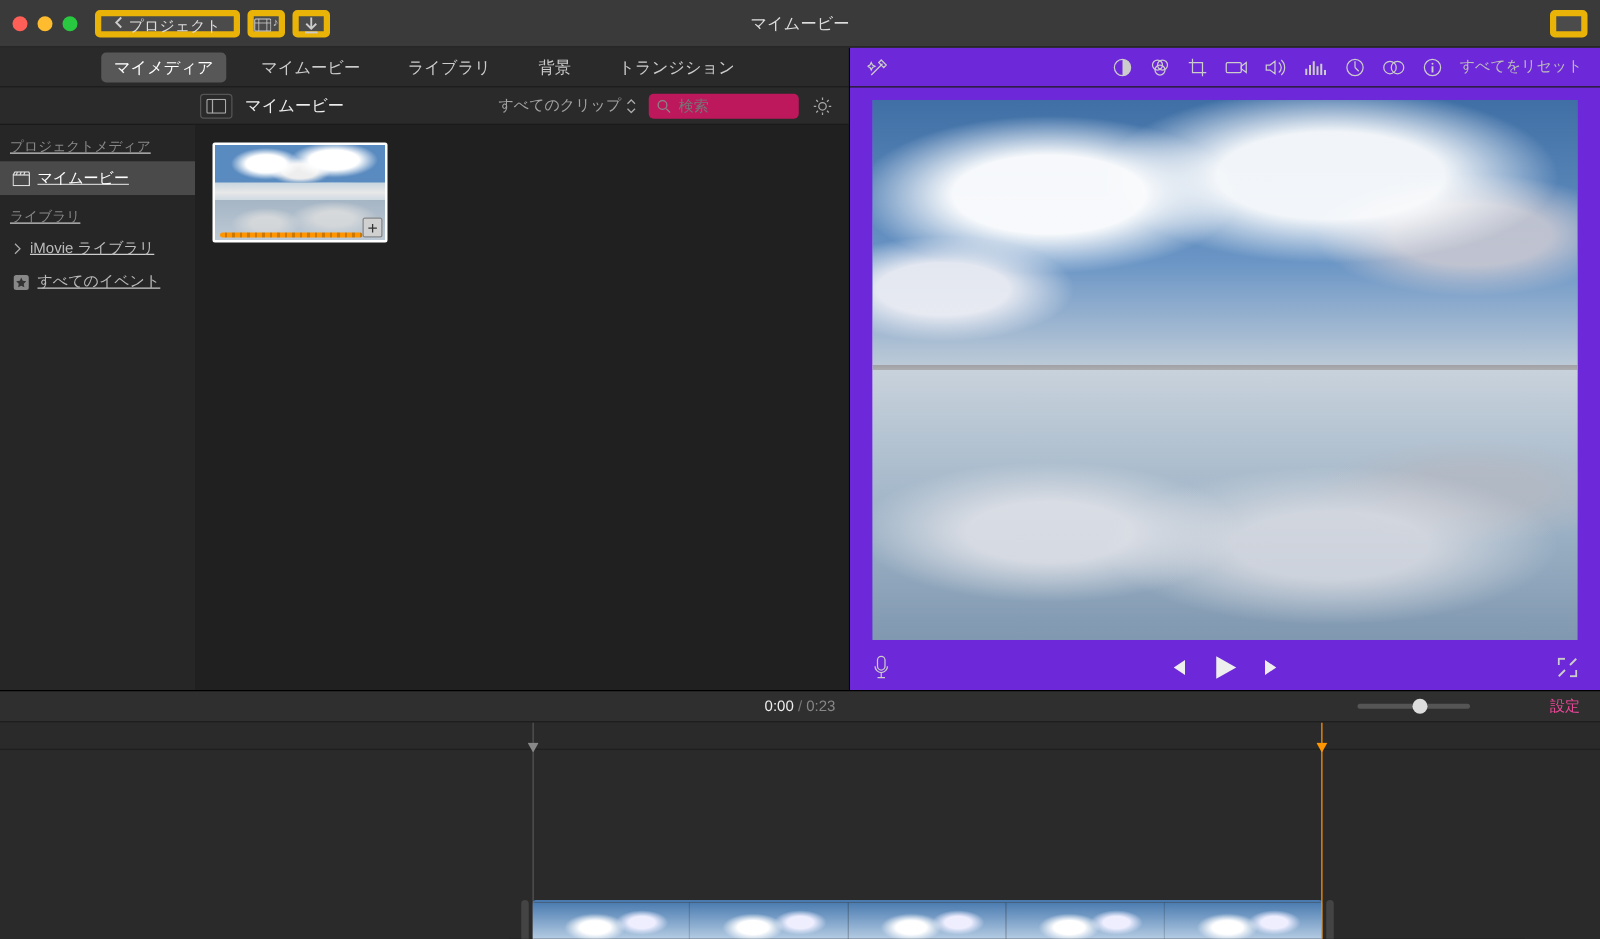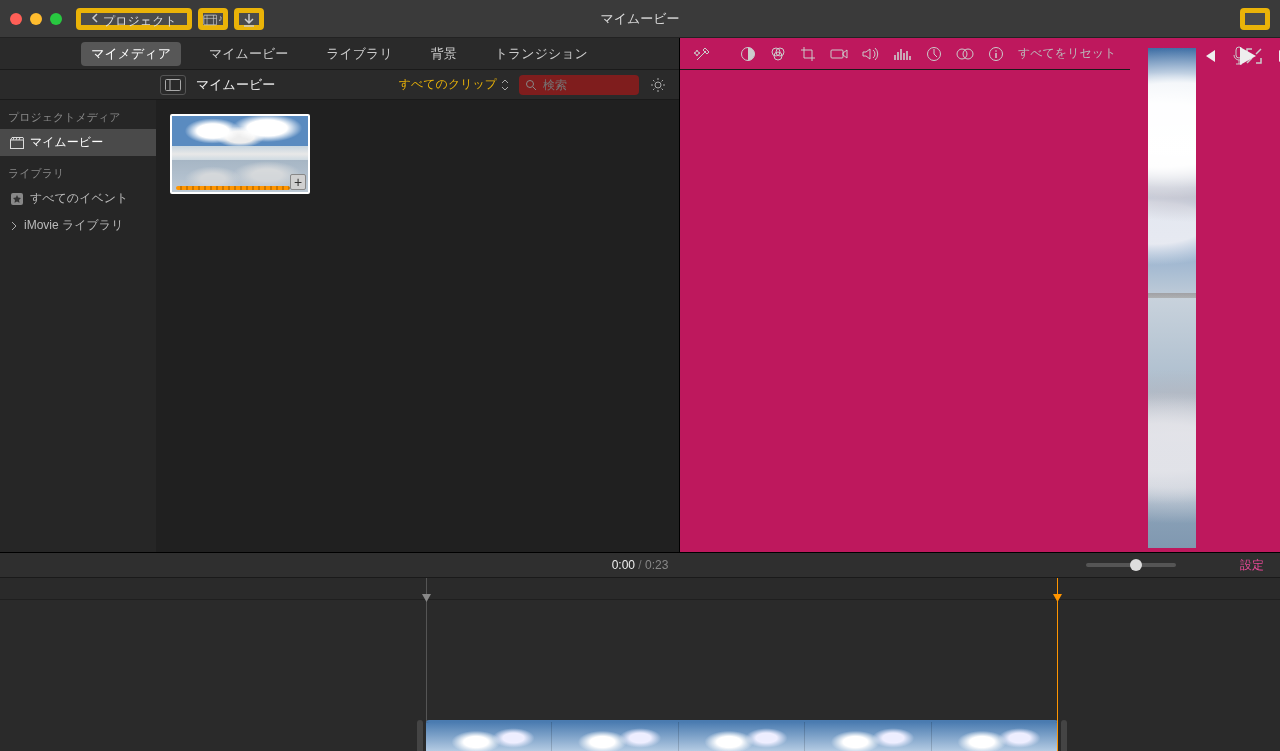--- a/index.html
+++ b/index.html
@@ -18,42 +18,42 @@
   
   .upper { display: flex; height: 514px; }
   .left-pane { width: 680px; display: flex; flex-direction: column; border-right: 1px solid #000; }
   .tabs-row { height: 32px; display: flex; align-items: center; justify-content: center; gap: 18px; background: #2a2a2a; border-bottom: 1px solid #1a1a1a; }
   .tab { color: #ccc; font-size: 13px; padding: 3px 10px; border-radius: 4px; }
   .tab.active { background: #575757; color: #fff; }
   .browser-bar { height: 30px; display: flex; align-items: center; background: #2a2a2a; border-bottom: 1px solid #1a1a1a; padding-left: 160px; }
   .side-toggle { width: 26px; height: 20px; border: 1px solid #555; border-radius: 3px; margin-right: 10px; display:flex;align-items:center;justify-content:center;}
   .browser-title { flex: 0 0 auto; color: #eee; font-weight: 500; }
   .spacer { flex: 1; }
-  .clip-filter { color: #eab308; font-size: 12px; margin-right: 10px; display:flex;align-items:center;gap:4px;}
-  .search { background: #7f1d1d; border: none; border-radius: 4px; height: 20px; width: 120px; color: #ccc; padding: 0 8px 0 24px; font-size: 12px; }
+  .clip-filter { color: #a3a3a3; font-size: 12px; margin-right: 10px; display:flex;align-items:center;gap:4px;}
+  .search { background: #be185d; border: none; border-radius: 4px; height: 20px; width: 120px; color: #ccc; padding: 0 8px 0 24px; font-size: 12px; }
   .search-wrap { position: relative; margin-right: 10px; }
   .search-wrap svg { position: absolute; left: 6px; top: 4px; }
   .gear { margin-right: 12px; color:#aaa; }
 
-  .browse-body { flex: 1; display: flex; background: #202020; }
+  .browse-body { flex: 1; display: flex; background: #202020; text-decoration: underline; }
   .sidebar { width: 156px; background: #262626; padding: 6px 0; font-size: 12px; color: #bbb; }
   .sb-head { padding: 4px 8px; color: #888; font-size: 11px; }
   .sb-item { padding: 5px 8px 5px 10px; display: flex; align-items: center; gap: 6px; }
   .sb-item.active { background: #4a4a4a; color: #fff; }
   .sb-item svg { flex-shrink:0; }
 
   .clip-area { flex: 1; padding: 14px; }
   .clip-thumb { width: 140px; height: 80px; border: 2px solid #fff; border-radius: 2px; position: relative; background: linear-gradient(to bottom, #5a8bc0 0%, #c8d6e0 40%, #e8e8e8 50%, #c8d6e0 60%, #7a9bb8 100%); overflow:hidden;}
   .clouds { position:absolute; top:0; left:0; right:0; height:40%; background: radial-gradient(ellipse 40px 18px at 30% 50%, #fff 40%, transparent 70%), radial-gradient(ellipse 50px 20px at 70% 40%, #fff 40%, transparent 70%), radial-gradient(ellipse 35px 15px at 50% 70%, #eee 40%, transparent 70%), #5a8bc0; }
   .reflect { position:absolute; bottom:0; left:0; right:0; height:50%; background: radial-gradient(ellipse 40px 18px at 30% 50%, #ddd 30%, transparent 70%), radial-gradient(ellipse 50px 20px at 70% 60%, #ddd 30%, transparent 70%), linear-gradient(#d0d8e0,#a0b0c0); transform: scaleY(-1) translateY(-6px); opacity:0.85;}
   .orange-bar { position: absolute; bottom: 2px; left: 4px; right: 18px; height: 4px; background: repeating-linear-gradient(90deg,#ff9500 0 4px,#cc7700 4px 6px); border-radius:2px;}
   .add-btn { position: absolute; bottom: 2px; right: 2px; width: 16px; height: 16px; background: #d0d0d0; border: 1px solid #888; border-radius: 2px; display: flex; align-items: center; justify-content: center; font-size: 14px; color: #333; line-height:1;}
 
   
-  .preview-pane { flex: 1; background: #be185d; display: flex; }
+  .preview-pane { flex: 1; background: #6d28d9; display: flex; flex-direction: column; }
   .adjust-bar { height: 32px; display: flex; align-items: center; padding: 0 14px; gap: 14px; border-bottom: 1px solid #1a1a1a; }
   .adjust-bar .ico { color: #bbb; cursor:pointer; display:flex;}
   .reset-all { margin-left: auto; color: #bbb; font-size: 12px; }
   .preview-wrap { flex: 1; padding: 10px 18px 4px; display:flex; }
   .preview { flex:1; background: linear-gradient(to bottom, #4a7bb0 0%, #6a95c5 15%, #d5dde5 48%, #e0e4e8 50%, #d5dde5 52%, #8aa5c0 85%, #6a8db0 100%); position:relative; overflow:hidden;}
   .preview .sky { position:absolute; inset:0 0 50% 0; background:
       radial-gradient(ellipse 220px 90px at 25% 35%, rgba(255,255,255,0.95) 35%, transparent 70%),
       radial-gradient(ellipse 260px 100px at 65% 28%, rgba(255,255,255,0.92) 35%, transparent 70%),
       radial-gradient(ellipse 180px 70px at 85% 50%, rgba(200,200,210,0.9) 35%, transparent 70%),
       radial-gradient(ellipse 150px 60px at 10% 70%, rgba(240,240,245,0.9) 35%, transparent 70%),
@@ -171,31 +171,31 @@
         <div class="sb-head">プロジェクトメディア</div>
         <div class="sb-item active">
           <svg width="14" height="12" viewBox="0 0 14 12">
               <rect x="0.5" y="3" width="13" height="8.5" stroke="#ddd" fill="none"></rect>
               <path d="M0.5 3L2 0.5h11L14 3M3 3l1-2.5M6 3l1-2.5M9 3l1-2.5" stroke="#ddd" fill="none"></path>
             </svg>
           <span>マイムービー</span>
         </div>
         <div class="sb-head" style="margin-top:6px">ライブラリ</div>
         <div class="sb-item">
+          <svg width="8" height="10" viewBox="0 0 8 10">
+              <path d="M2 1l4 4-4 4" stroke="#aaa" fill="none"></path>
+            </svg>
+          <span>iMovie ライブラリ</span>
+        </div>
+        <div class="sb-item">
           <svg width="14" height="14" viewBox="0 0 14 14">
               <rect x="1" y="1" width="12" height="12" rx="2" fill="#888"></rect>
               <path d="M7 3l1.2 2.5L11 6l-2 2 .5 2.8L7 9.5 4.5 10.8 5 8 3 6l2.8-.5z" fill="#333"></path>
             </svg>
           <span>すべてのイベント</span>
-        </div>
-        <div class="sb-item">
-          <svg width="8" height="10" viewBox="0 0 8 10">
-              <path d="M2 1l4 4-4 4" stroke="#aaa" fill="none"></path>
-            </svg>
-          <span>iMovie ライブラリ</span>
         </div>
       </div>
       <div class="clip-area">
         <div class="clip-thumb">
           <div class="clouds"></div>
           <div class="reflect"></div>
           <div class="orange-bar"></div>
           <div class="add-btn">+</div>
         </div>
       </div>

